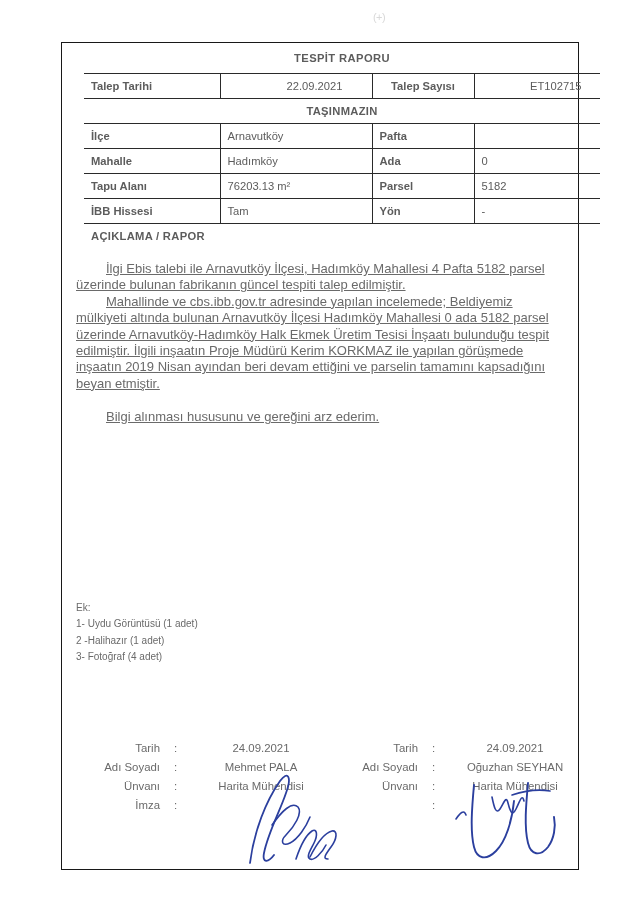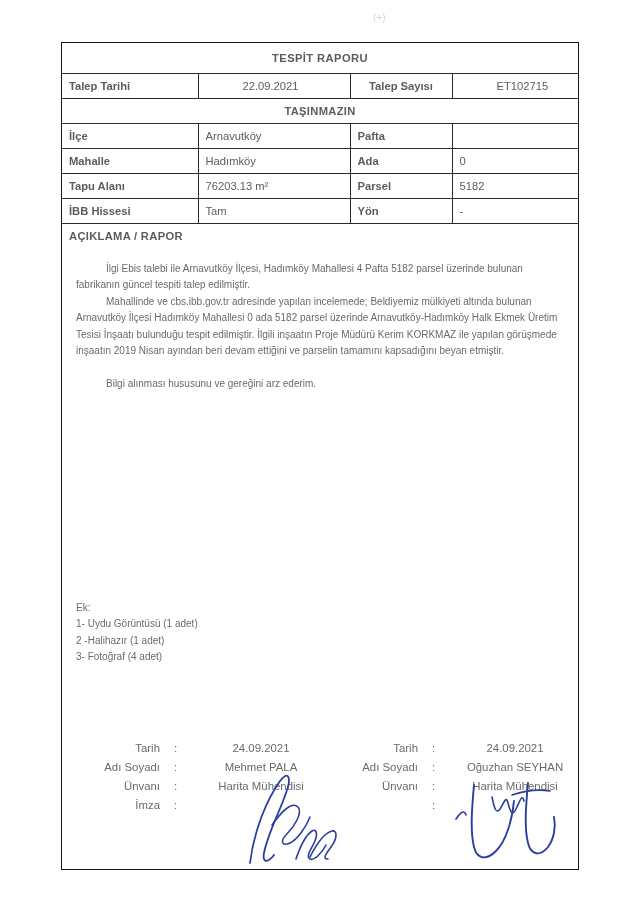--- a/index.html
+++ b/index.html
@@ -33,20 +33,21 @@
     left: 61px; top: 42px;
     width: 518px; height: 828px;
     border: 1.6px solid #181818;
     background: #fff;
   }
 
   table.doc {
     width: 100%;
     border-collapse: collapse;
     table-layout: fixed;
+    margin-left: 22px;
   }
   table.doc td {
     border: 1px solid #2a2a2a;
     padding: 0 7px;
     vertical-align: middle;
     font-size: 11.2px;
     color: #5c5c5c;
     height: 25px;
   }
   
@@ -68,35 +69,36 @@
     font-size: 12.4px;
     color: #111;
     letter-spacing: 0.3px;
   }
   .lbl {
     font-weight: bold;
     color: #111;
     font-size: 11.6px;
   }
   .val { color: #5e5e5e; }
-  .val.center { text-align: left; padding-left: 44px; }
+  .val.center { text-align: center; padding-left: 44px; }
   .sec-head {
     font-weight: bold;
     color: #111;
     font-size: 11.6px;
     letter-spacing: 0.3px;
     border-bottom: none !important;
   }
 
   
   .body-area {
     padding: 13px 14px 0 14px;
-    font-size: 10px;
+    font-size: 13px;
     line-height: 16.4px;
     color: #6a6a6a;
+    text-decoration: underline;
   }
   .para {
     text-indent: 30px;
     text-align: left;
     margin: 0;
     white-space: normal;
   }
   .para + .para { margin-top: 0; }
 
   .contact {

